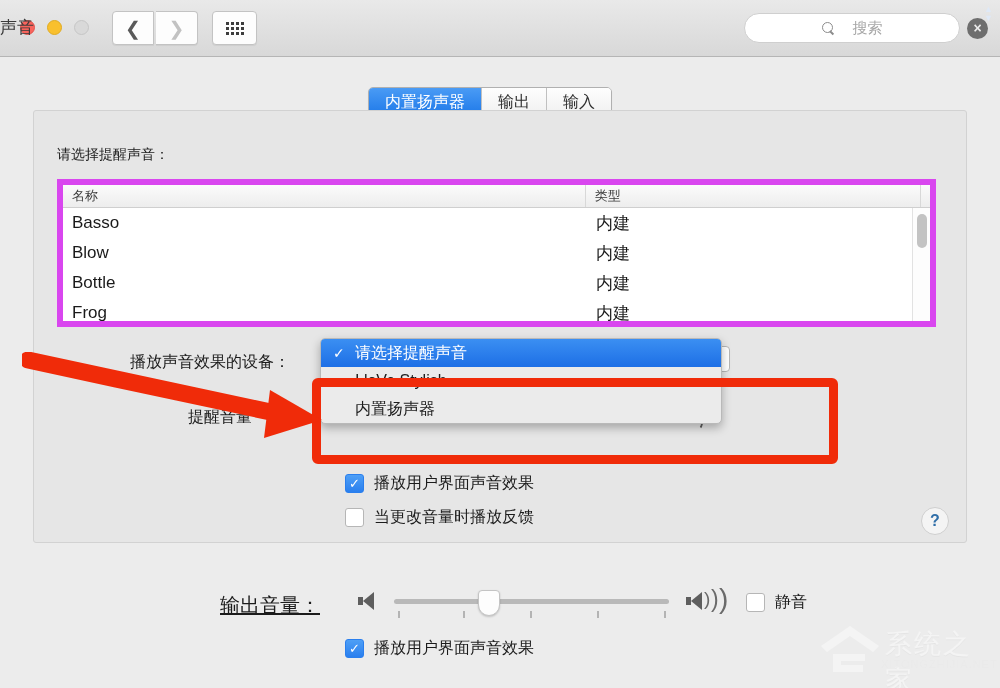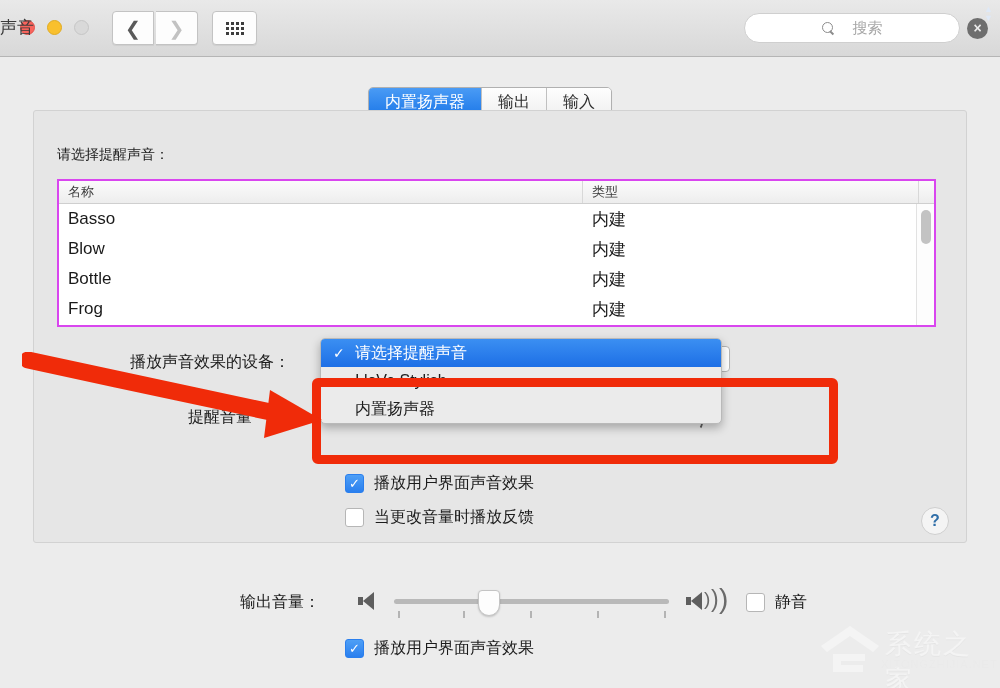--- a/index.html
+++ b/index.html
@@ -118,21 +118,21 @@
   #sounds-label {
     position: absolute; left: 57px; top: 146px;
     font-size: 14px; color: #1c1c1c; text-align: right;
   }
 
   
   #sound-table {
     position: absolute; left: 57px; top: 179px;
     width: 879px; height: 148px;
     background: #fff;
-    border: 2px solid #d946ef;
+    border: 6px solid #d946ef;
     overflow: hidden;
   }
   #table-head {
     display: flex; height: 23px;
     background: linear-gradient(to bottom, #fbfbfb, #ededed);
     border-bottom: 1px solid #cfcfcf;
     font-size: 13px; color: #3c3c3c;
   }
   #table-head .th { display: flex; align-items: center; padding-left: 9px; }
   .col-name { width: 524px; border-right: 1px solid #d8d8d8; }
@@ -235,21 +235,21 @@
   
   #help-btn {
     position: absolute; left: 921px; top: 507px;
     width: 28px; height: 28px; border-radius: 50%;
     background: #f4f4f4; border: 1px solid #cfcfcf;
     display: flex; align-items: center; justify-content: center;
     font-size: 16px; color: #2f6ea8; font-weight: bold;
   }
 
   
-  #lbl-outvol { position: absolute; left: 150px; top: 592px; width: 170px; text-align: right; font-size: 16px; color: #1c1c1c; }
+  #lbl-outvol { position: absolute; left: 150px; top: 592px; width: 170px; text-align: right; font-size: 20px; color: #1c1c1c; text-decoration: underline; }
   #outvol-row { position: absolute; left: 328px; top: 584px; width: 420px; height: 42px; }
   #slider-track {
     position: absolute; left: 66px; top: 15px;
     width: 275px; height: 5px; border-radius: 3px; background: #b9b9b9;
   }
   #slider-thumb {
     position: absolute; left: 150px; top: 6px;
     width: 22px; height: 26px;
     background: #fdfdfd;
     border: 1px solid #c4c4c4;

